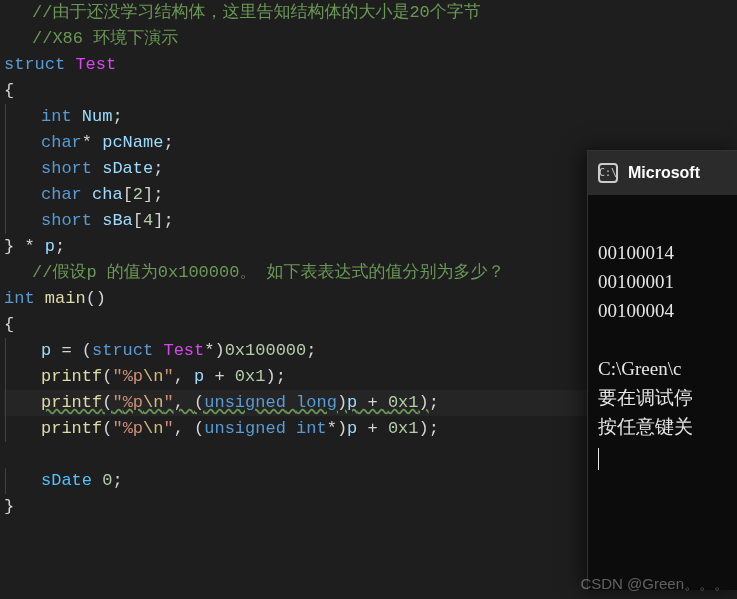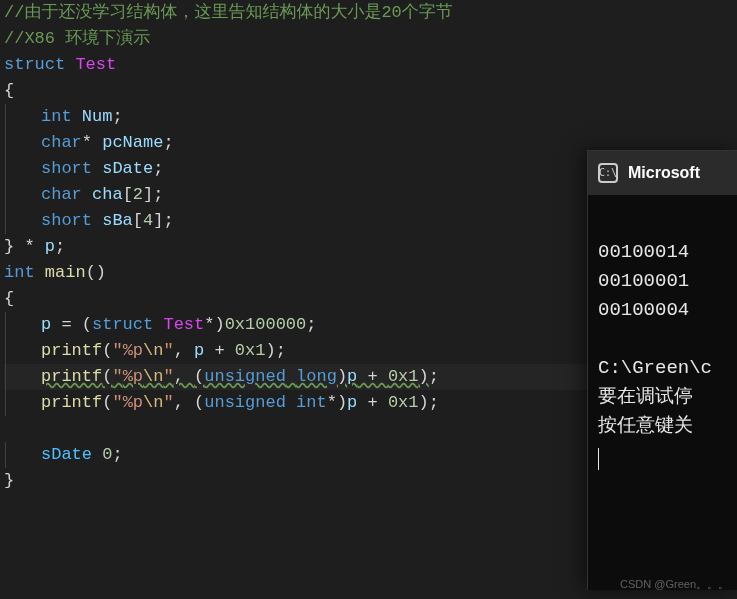--- a/index.html
+++ b/index.html
@@ -12,21 +12,21 @@
     width: 737px;
     height: 599px;
     overflow: hidden;
     position: relative;
   }
   .editor {
     padding: 0 0 0 4px;
     position: relative;
   }
   .line { white-space: pre; }
-  .comment { color: #6a9955; }
+  .comment { color: #6a9955; margin-left: 28px; }
   .keyword { color: #569cd6; text-align: right; }
   .type { color: #d946ef; }
   .string { color: #ce9178; }
   .escape { color: #d7ba7d; }
   .number { color: #b5cea8; }
   .func { color: #dcdcaa; }
   .punct { color: #d4d4d4; }
   .var { color: #9cdcfe; }
   .enum { color: #4fc1ff; }
   .squiggle {
@@ -69,58 +69,59 @@
     align-items: center;
     justify-content: center;
     font-size: 10px;
     color: #cccccc;
     font-family: Consolas, monospace;
     font-weight: normal;
   }
   .term-body {
     padding: 14px 0 0 10px;
     color: #e6e6e6;
-    font-family: Liberation Mono, monospace;
+    font-family: Liberation Serif, serif;
     font-size: 19px;
     line-height: 29px;
     white-space: pre;
     overflow: hidden;
   }
   .term-cn { font-size: 19px; }
   .cursor {
     display: inline-block;
     width: 1px;
     height: 22px;
     background: #e6e6e6;
     vertical-align: bottom;
   }
   .watermark {
     position: absolute;
     right: 8px;
     bottom: 2px;
     color: rgba(200,200,200,0.45);
     font-family: "Microsoft YaHei", sans-serif;
-    font-size: 11px;
+    font-size: 15px;
     margin-left: 19px;
   }
 </style>
 </head>
 <body>
 
 <div class="editor">
 <div class="line"><span class="comment">//由于还没学习结构体，这里告知结构体的大小是20个字节</span></div>
 <div class="line"><span class="comment">//X86 环境下演示</span></div>
 <div class="line"><span class="keyword">struct</span> <span class="type">Test</span></div>
 <div class="line"><span class="punct">{</span></div>
 <div class="line"><span class="indent"></span><span class="keyword">int</span> <span class="var">Num</span><span class="punct">;</span></div>
 <div class="line"><span class="indent"></span><span class="keyword">char</span><span class="punct">*</span> <span class="var">pcName</span><span class="punct">;</span></div>
 <div class="line"><span class="indent"></span><span class="keyword">short</span> <span class="var">sDate</span><span class="punct">;</span></div>
 <div class="line"><span class="indent"></span><span class="keyword">char</span> <span class="var">cha</span><span class="punct">[</span><span class="number">2</span><span class="punct">]</span><span class="punct">;</span></div>
 <div class="line"><span class="indent"></span><span class="keyword">short</span> <span class="var">sBa</span><span class="punct">[</span><span class="number">4</span><span class="punct">]</span><span class="punct">;</span></div>
 <div class="line"><span class="punct">}</span> <span class="punct">*</span> <span class="var">p</span><span class="punct">;</span></div>
+<div class="line"><span class="comment">//假设p 的值为0x100000。 如下表表达式的值分别为多少？</span></div>
 <div class="line"><span class="keyword">int</span> <span class="func">main</span><span class="punct">()</span></div>
 <div class="line"><span class="punct">{</span></div>
 <div class="line"><span class="indent"></span><span class="var">p</span><span class="punct"> = </span><span class="punct">(</span><span class="keyword">struct</span> <span class="type">Test</span><span class="punct">*</span><span class="punct">)</span><span class="number">0x100000</span><span class="punct">;</span></div>
 <div class="line"><span class="indent"></span><span class="func">printf</span><span class="punct">(</span><span class="string">"</span><span class="string">%p</span><span class="escape">\n</span><span class="string">"</span><span class="punct">, </span><span class="var">p</span><span class="punct"> + </span><span class="number">0x1</span><span class="punct">)</span><span class="punct">;</span></div>
 <div class="line boxed"><span class="indent"></span><span class="func squiggle">printf</span><span class="punct squiggle">(</span><span class="string squiggle">"</span><span class="string squiggle">%p</span><span class="escape squiggle">\n</span><span class="string squiggle">"</span><span class="punct squiggle">, </span><span class="punct squiggle">(</span><span class="keyword squiggle">unsigned</span><span class="squiggle"> </span><span class="keyword squiggle">long</span><span class="punct squiggle">)</span><span class="var squiggle">p</span><span class="punct squiggle"> + </span><span class="number squiggle">0x1</span><span class="punct squiggle">)</span><span class="punct">;</span></div>
 <div class="line"><span class="indent"></span><span class="func">printf</span><span class="punct">(</span><span class="string">"</span><span class="string">%p</span><span class="escape">\n</span><span class="string">"</span><span class="punct">, </span><span class="punct">(</span><span class="keyword">unsigned</span> <span class="keyword">int</span><span class="punct">*</span><span class="punct">)</span><span class="var">p</span><span class="punct"> + </span><span class="number">0x1</span><span class="punct">)</span><span class="punct">;</span></div>
 <div class="line">&nbsp;</div>
 <div class="line"><span class="indent"></span><span class="enum">sDate</span> <span class="number">0</span><span class="punct">;</span></div>
 <div class="line"><span class="punct">}</span></div>
 </div>

